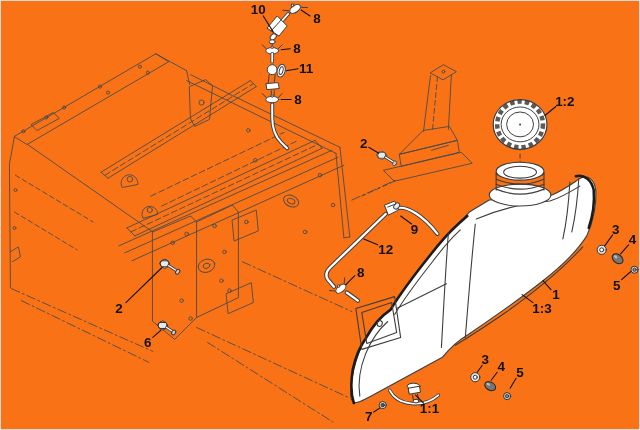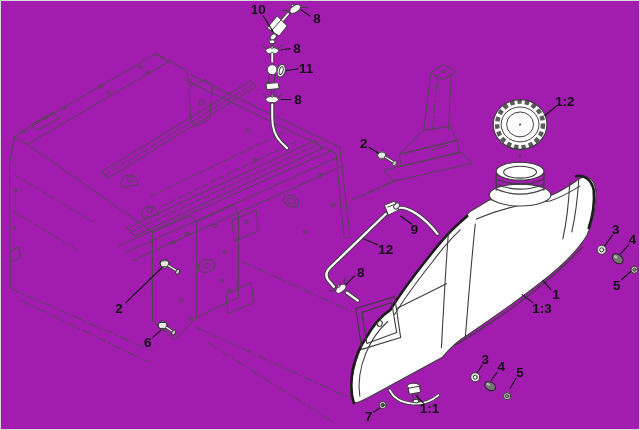--- a/index.html
+++ b/index.html
@@ -1,19 +1,19 @@
 <!DOCTYPE html>
 <html><head>
 <meta charset="utf-8">
 <style>
   html,body{margin:0;padding:0;background:#ffffff;}
   #canvas{
     position:relative;
     width:640px;height:430px;
-    background:#a21caf;
+    background:#f97316;
     border:1px solid #d9d9d9;
     box-sizing:border-box;
     overflow:hidden;
     font-family:"Liberation Sans", sans-serif;
   }
   #canvas svg{position:absolute;left:0;top:0;width:100%;height:100%;}
   .callout{
     font-family:"Liberation Sans", sans-serif;
     font-weight:bold;
     font-size:13.5px;

